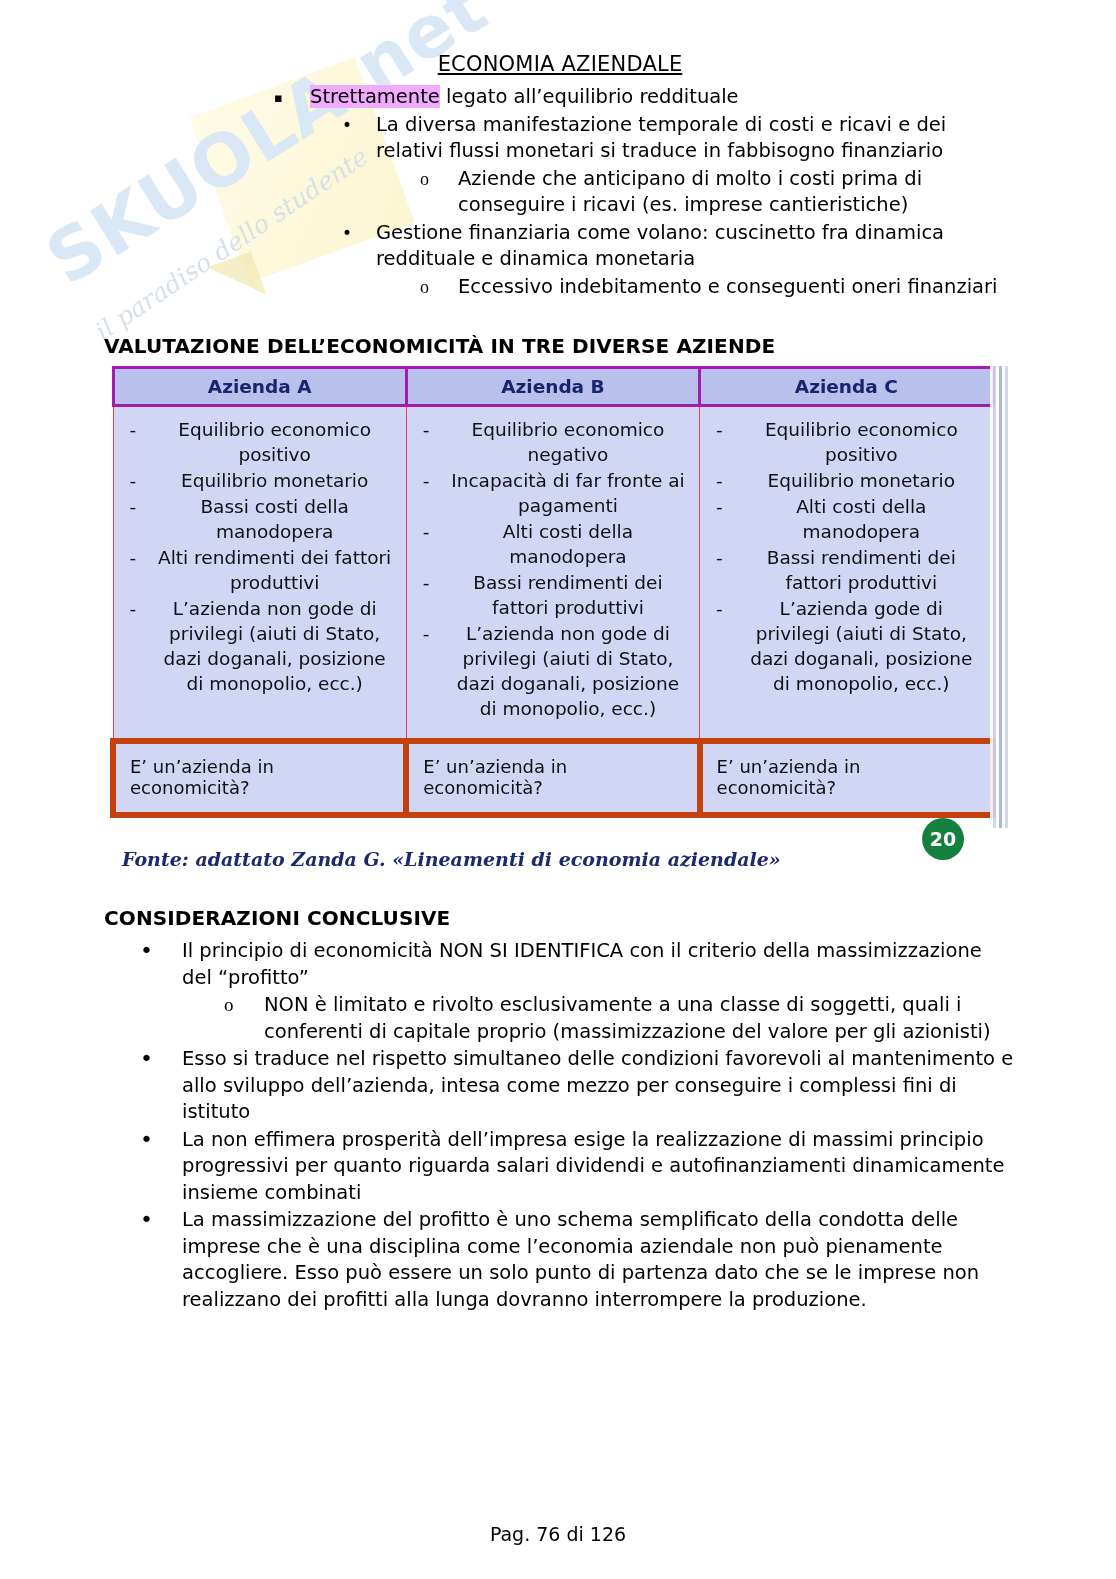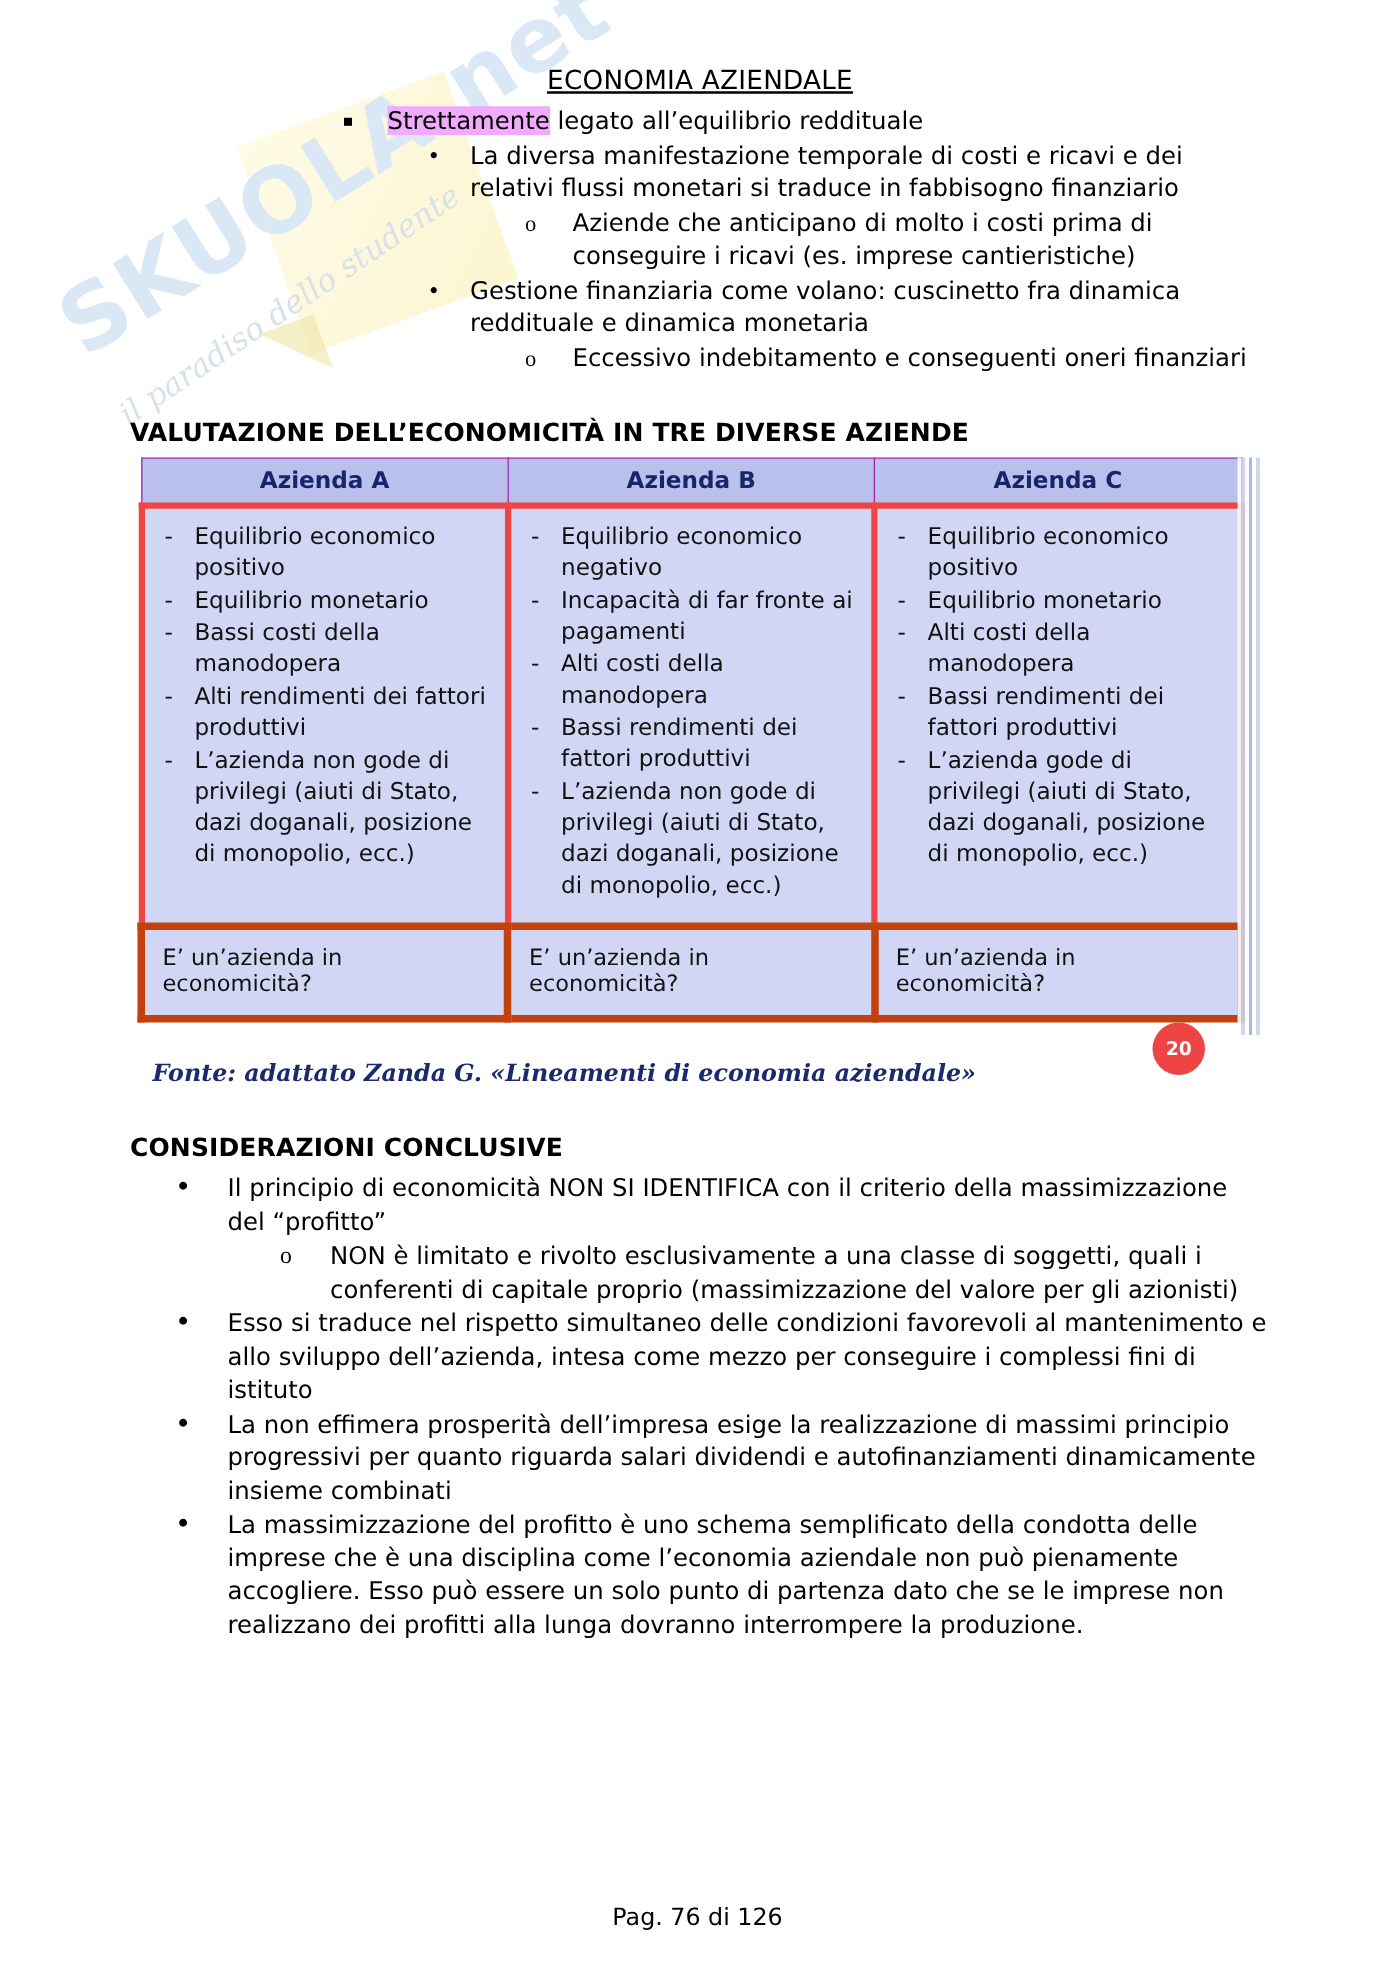--- a/index.html
+++ b/index.html
@@ -152,32 +152,33 @@
     opacity: 0.9;
   }
   table.econ {
     border-collapse: collapse;
     width: 886px;
     table-layout: fixed;
     margin-left: 6px;
   }
   table.econ th {
     background: #b9c0ec;
-    border: 1px solid #a21caf;
+    border: 3px solid #a21caf;
     color: #17256b;
     font-size: 18.5px;
     font-weight: bold;
     padding: 7px 4px;
     text-align: center;
   }
   table.econ td.body-cell {
     background: #d2d6f5;
-    border: 5px solid #ef4444;
+    border: 1px solid #ef4444;
     vertical-align: top;
     padding: 10px 10px 16px 10px;
+    text-align: center;
   }
   table.econ td.q-cell {
     background: #d2d6f5;
     border: 6px solid #c2410c;
     font-size: 18px;
     padding: 12px 10px 14px 14px;
     color: #111;
   }
   ul.cell-list { list-style: none; margin: 0; padding: 0; }
   ul.cell-list li {
@@ -211,23 +212,23 @@
     left: 12px;
     top: 8px;
   }
   .page-badge {
     position: absolute;
     right: 36px;
     top: -22px;
     width: 42px;
     height: 42px;
     border-radius: 50%;
-    background: #ef4444;
+    background: #15803d;
     color: #ffffff;
-    font-size: 15px;
+    font-size: 19px;
     font-weight: bold;
     display: flex;
     align-items: center;
     justify-content: center;
   }
 
   
   .footer {
     position: absolute;
     left: 0;

